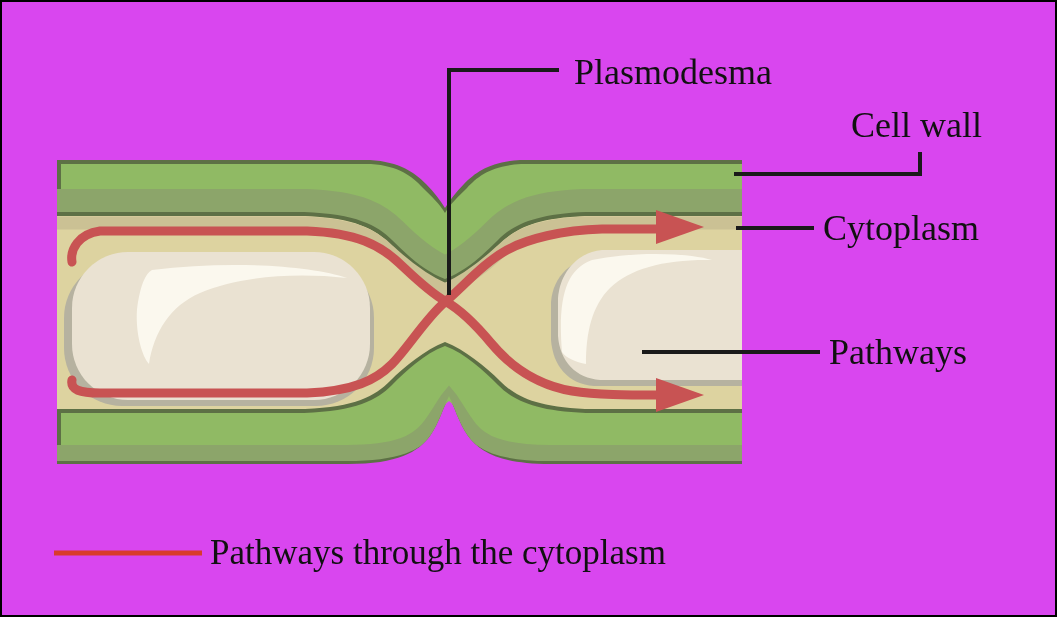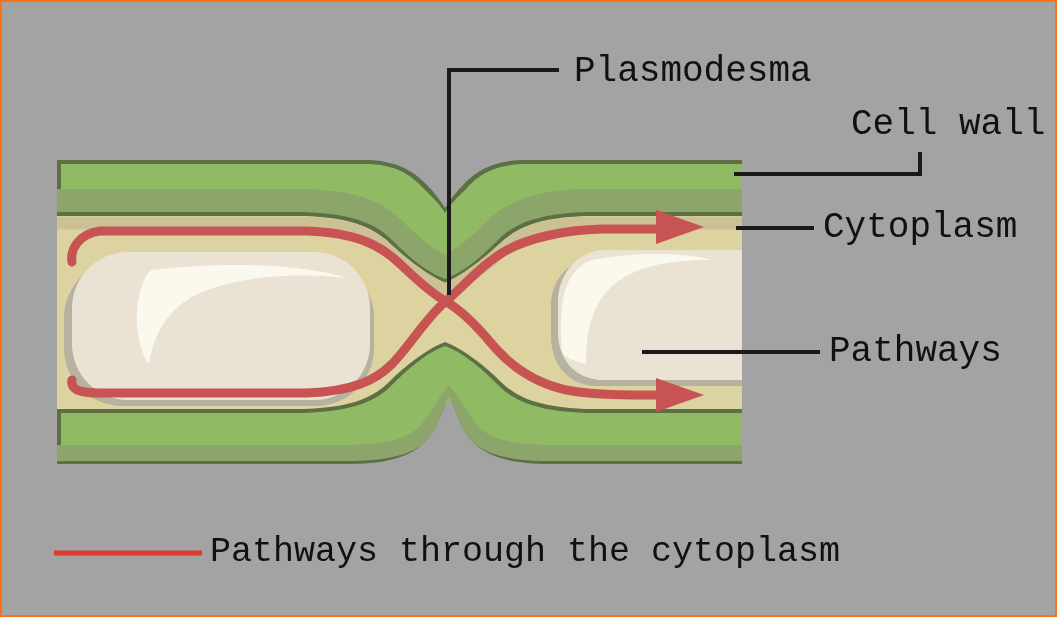--- a/index.html
+++ b/index.html
@@ -1,23 +1,23 @@
 <!DOCTYPE html>
 <html><head>
 <meta charset="utf-8">
 <style>
   html,body{margin:0;padding:0;background:#ffffff;}
   .canvas{
     position:relative;
     width:1057px;height:617px;
     box-sizing:border-box;
-    background:#a3a3a3;
-    border:2px solid #f97316;
+    background:#d946ef;
+    border:2px solid #000000;
     overflow:hidden;
-    font-family:Liberation Mono, monospace;
+    font-family:Liberation Serif, serif;
   }
   .canvas svg{position:absolute;left:0;top:0;}
   .lbl{
     position:absolute;
     color:#111111;
     font-size:36px;
     line-height:1;
     white-space:nowrap;
   }
   .lbl.legend{font-size:35px;}

